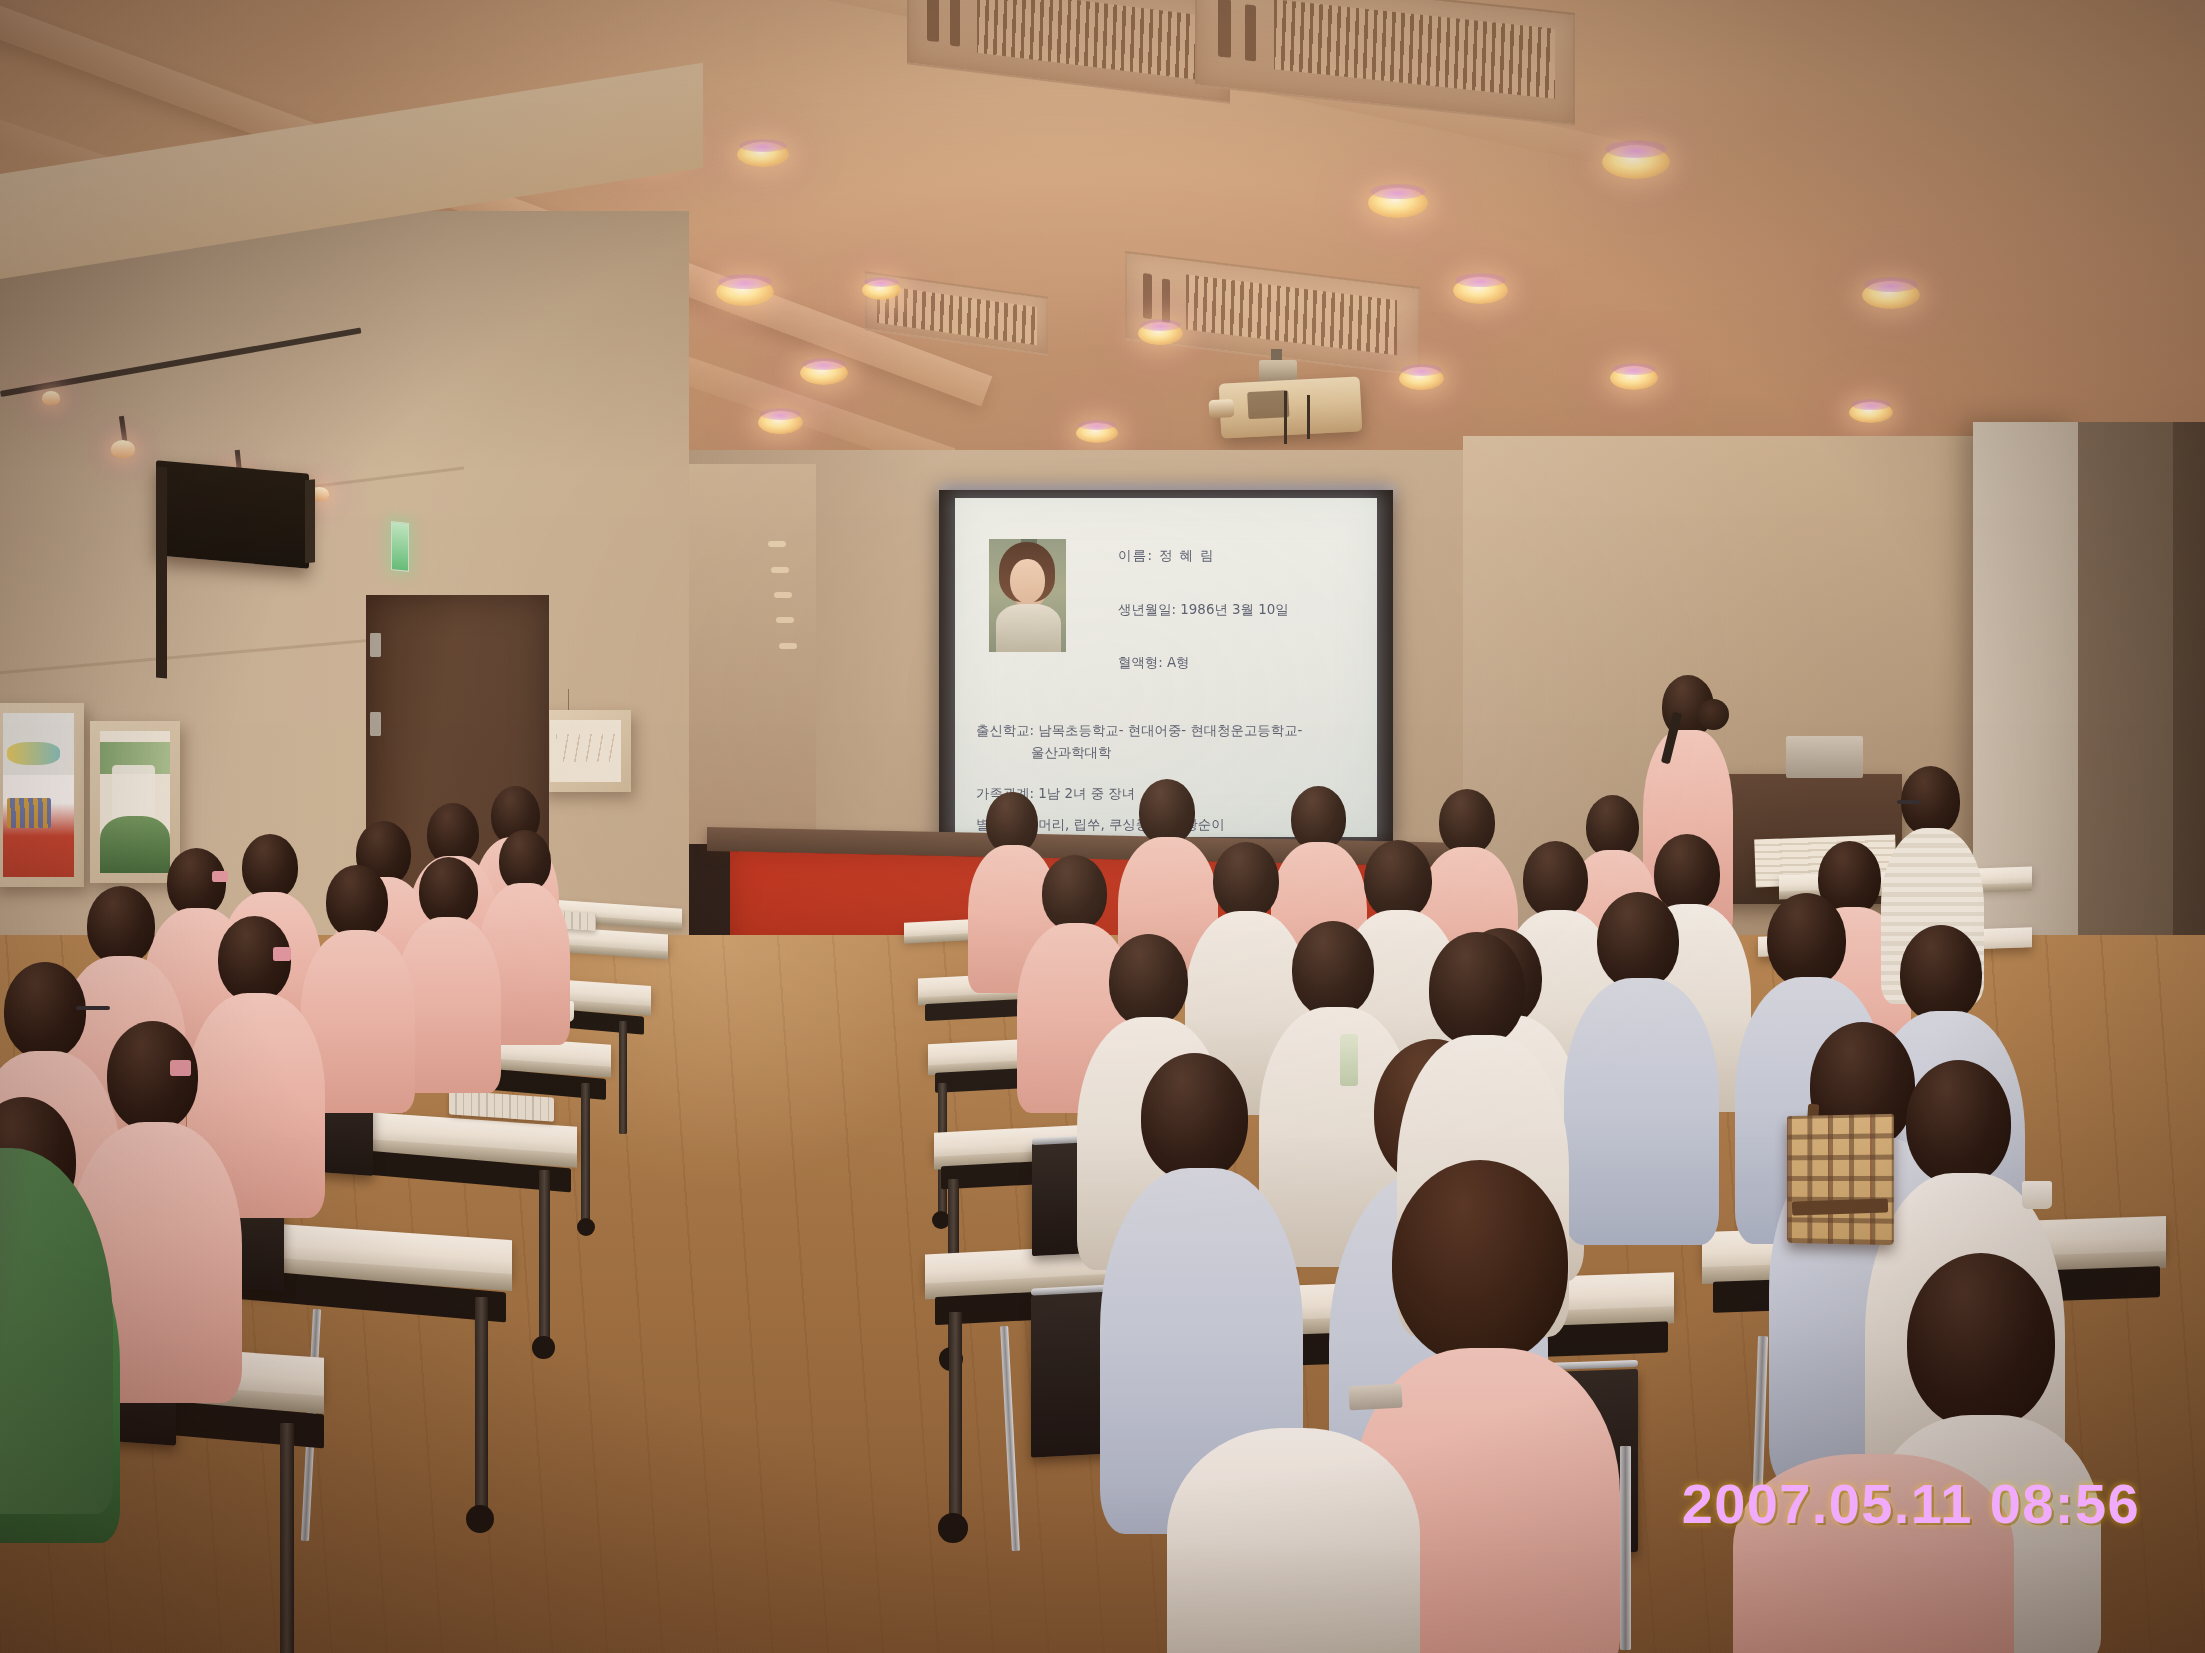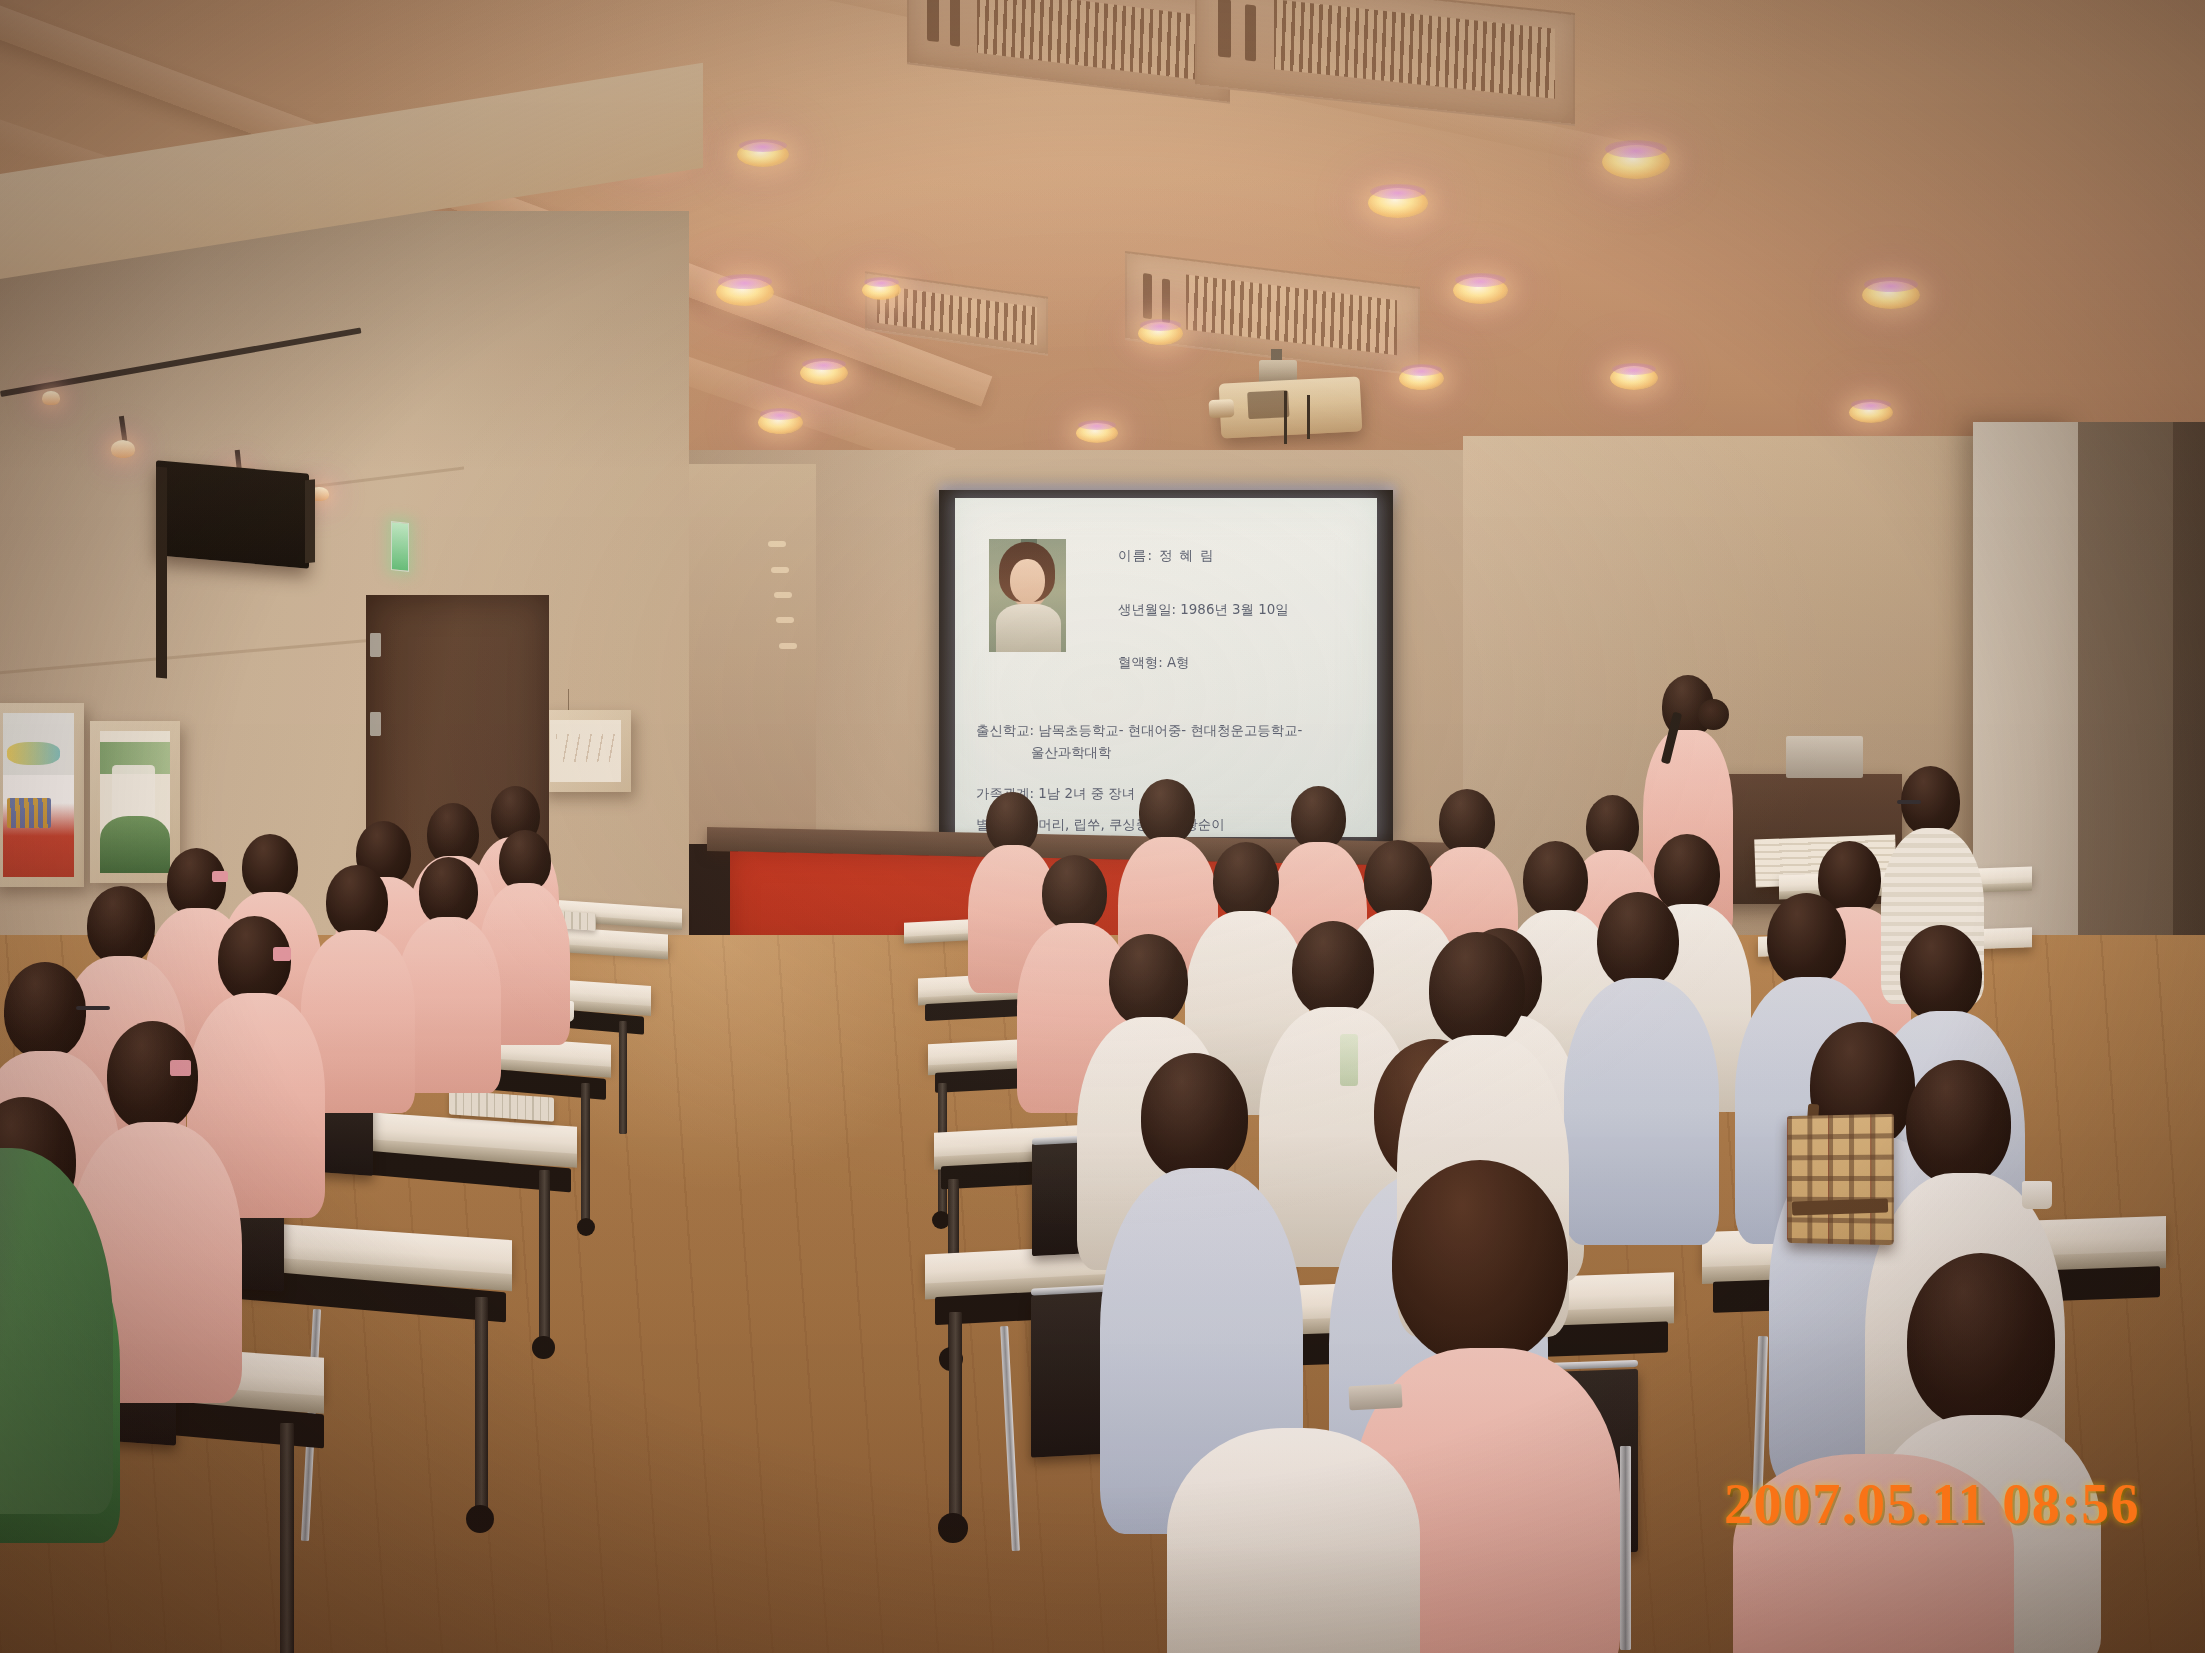--- a/index.html
+++ b/index.html
@@ -256,23 +256,23 @@
     background:
       radial-gradient(ellipse 1336px 984px at 50% 42%, rgba(255,230,200,.10) 0%, rgba(0,0,0,0) 55%),
       radial-gradient(ellipse 1688px 1266px at 50% 50%, rgba(0,0,0,0) 52%, rgba(25,12,6,.50) 100%);
     mix-blend-mode:normal;}
   .warm{position:absolute;left:0;top:0;width:2205px;height:1654px;pointer-events:none;
     background:linear-gradient(180deg, rgba(255,190,120,.07), rgba(120,40,20,.10));}
 
   
   .timestamp{
     position:absolute;right:65px;bottom:118px;
-    font-family:Liberation Serif, serif;
+    font-family:Liberation Sans, sans-serif;
     font-size:56px;font-weight:bold;letter-spacing:1.4px;
-    color:#f97316;
+    color:#f0abfc;
     text-shadow:0 0 7px rgba(255,200,0,.55), 2.1px 2.1px 0 rgba(90,70,0,.45);
     white-space:nowrap;
   }
 </style>
 </head>
 <body>
 
 <div id="stage">
 
   <div class="ceiling"></div>

